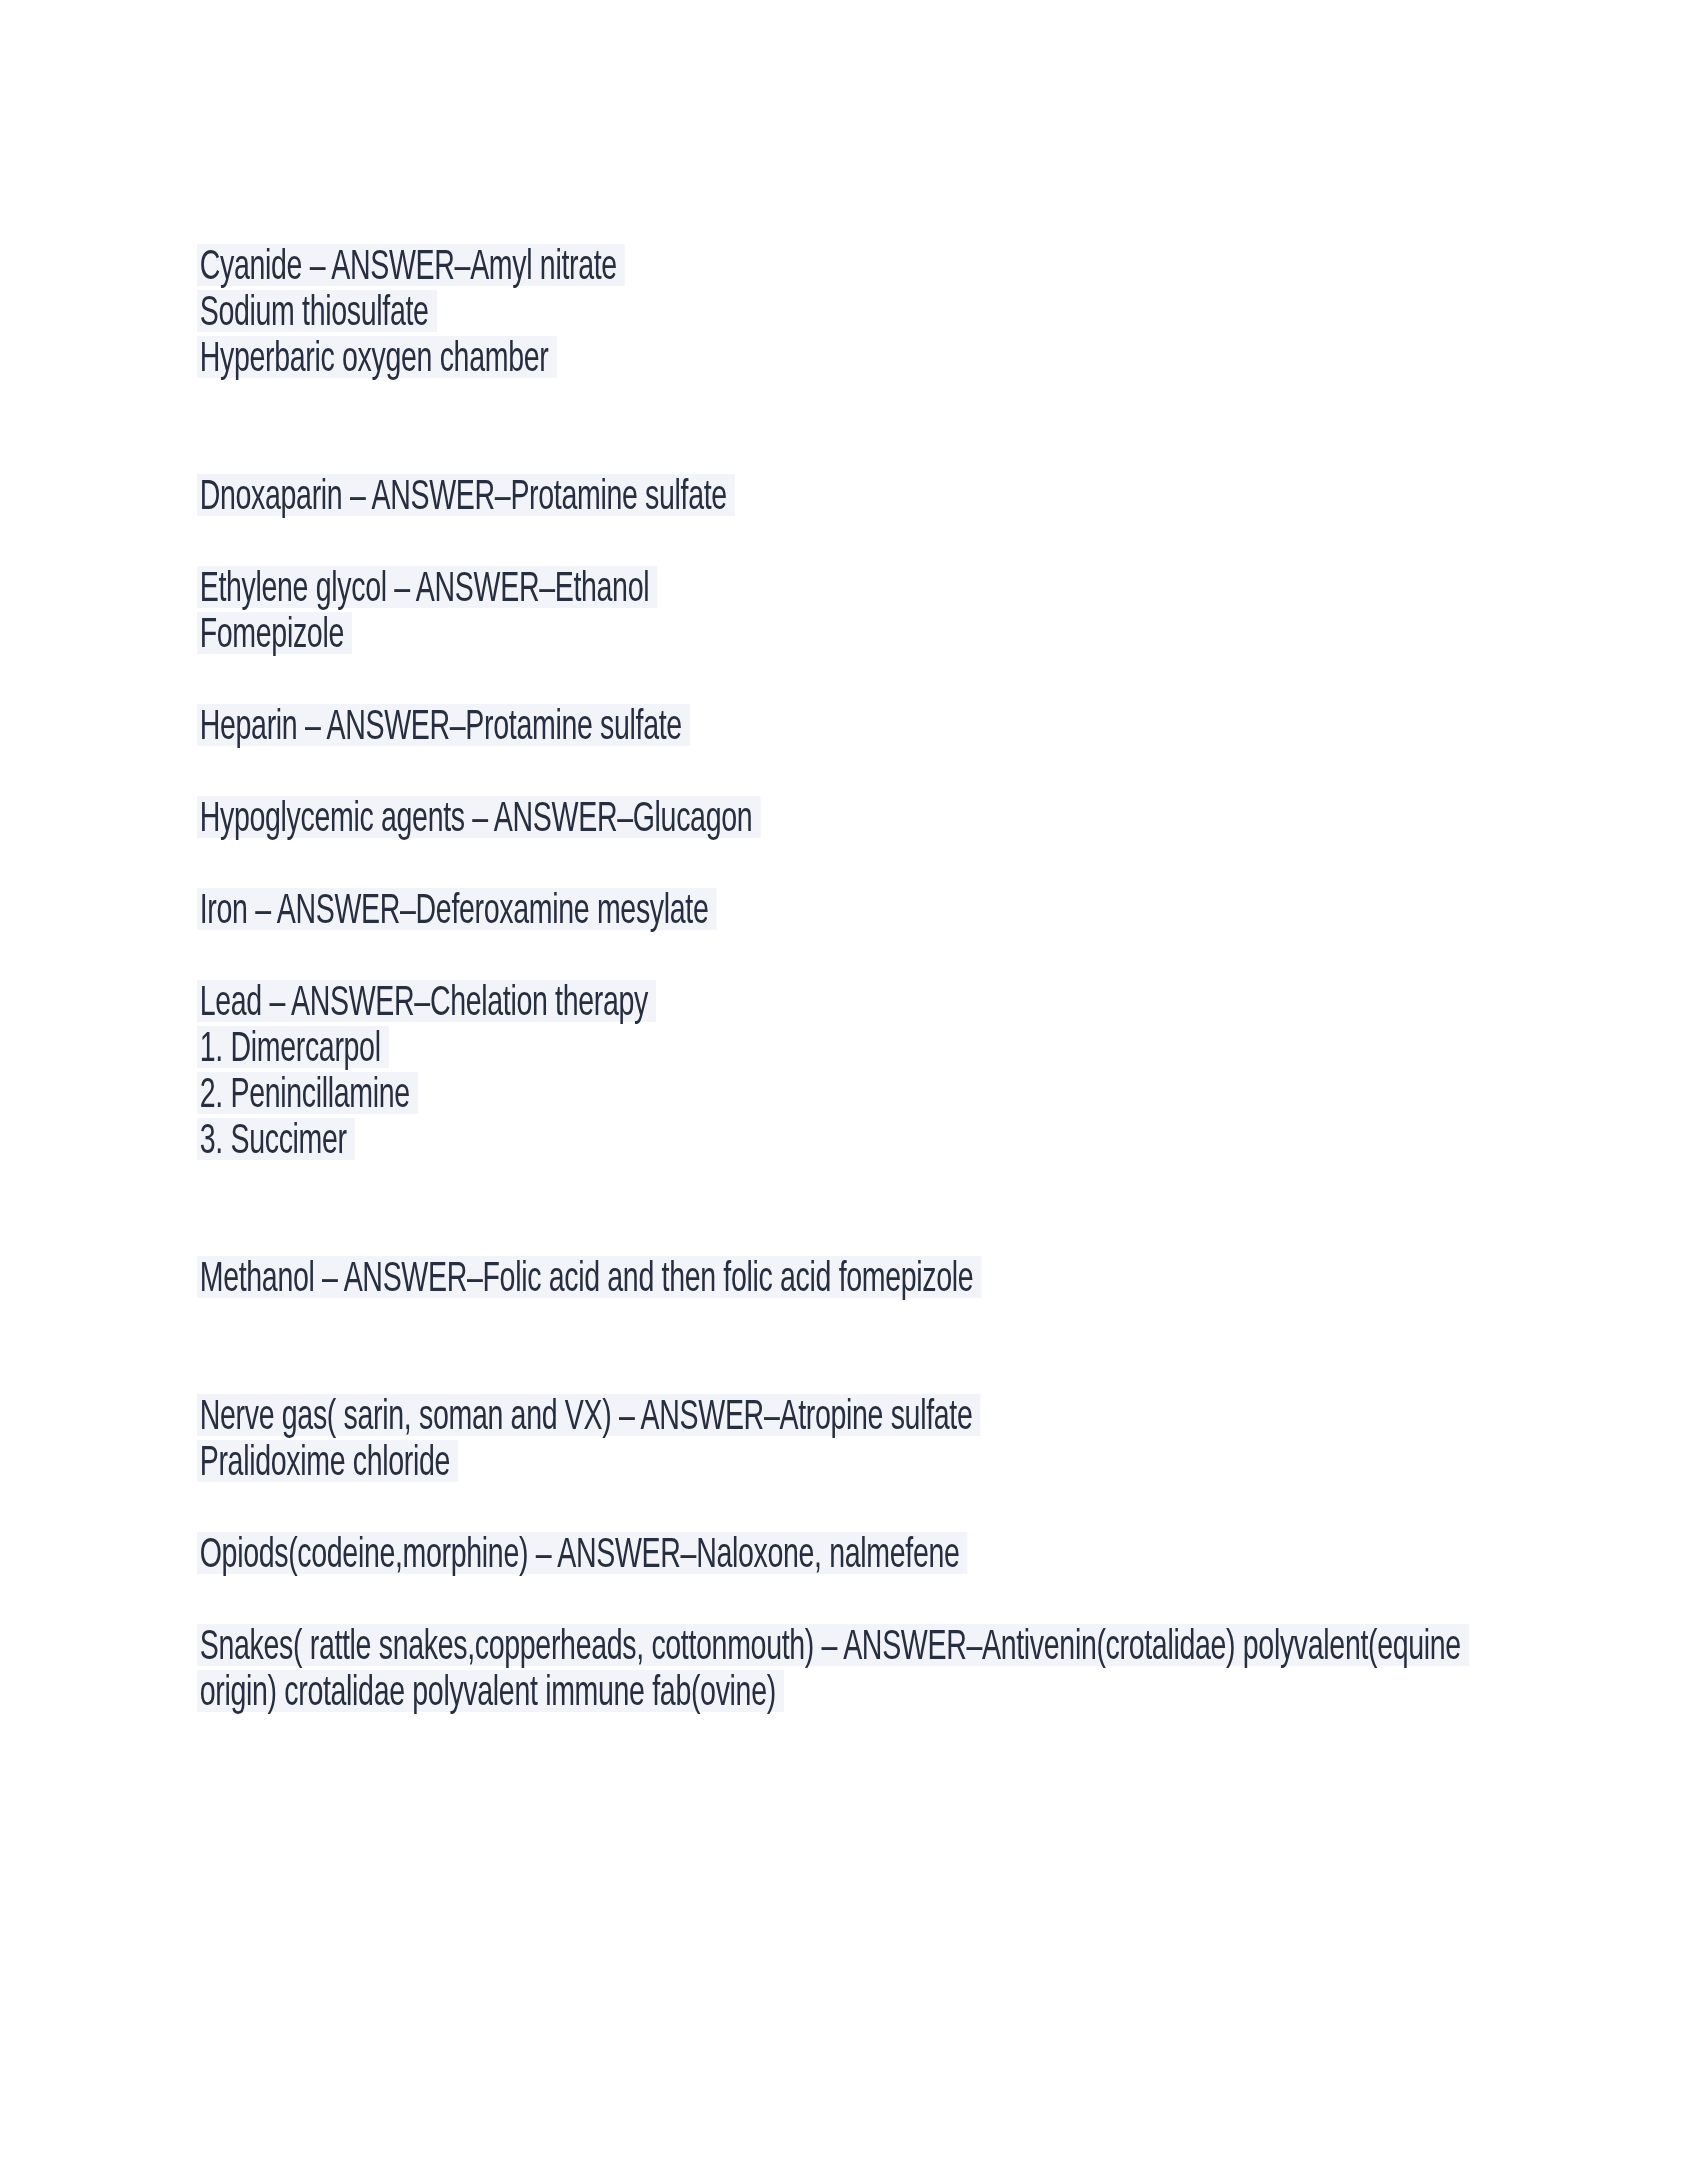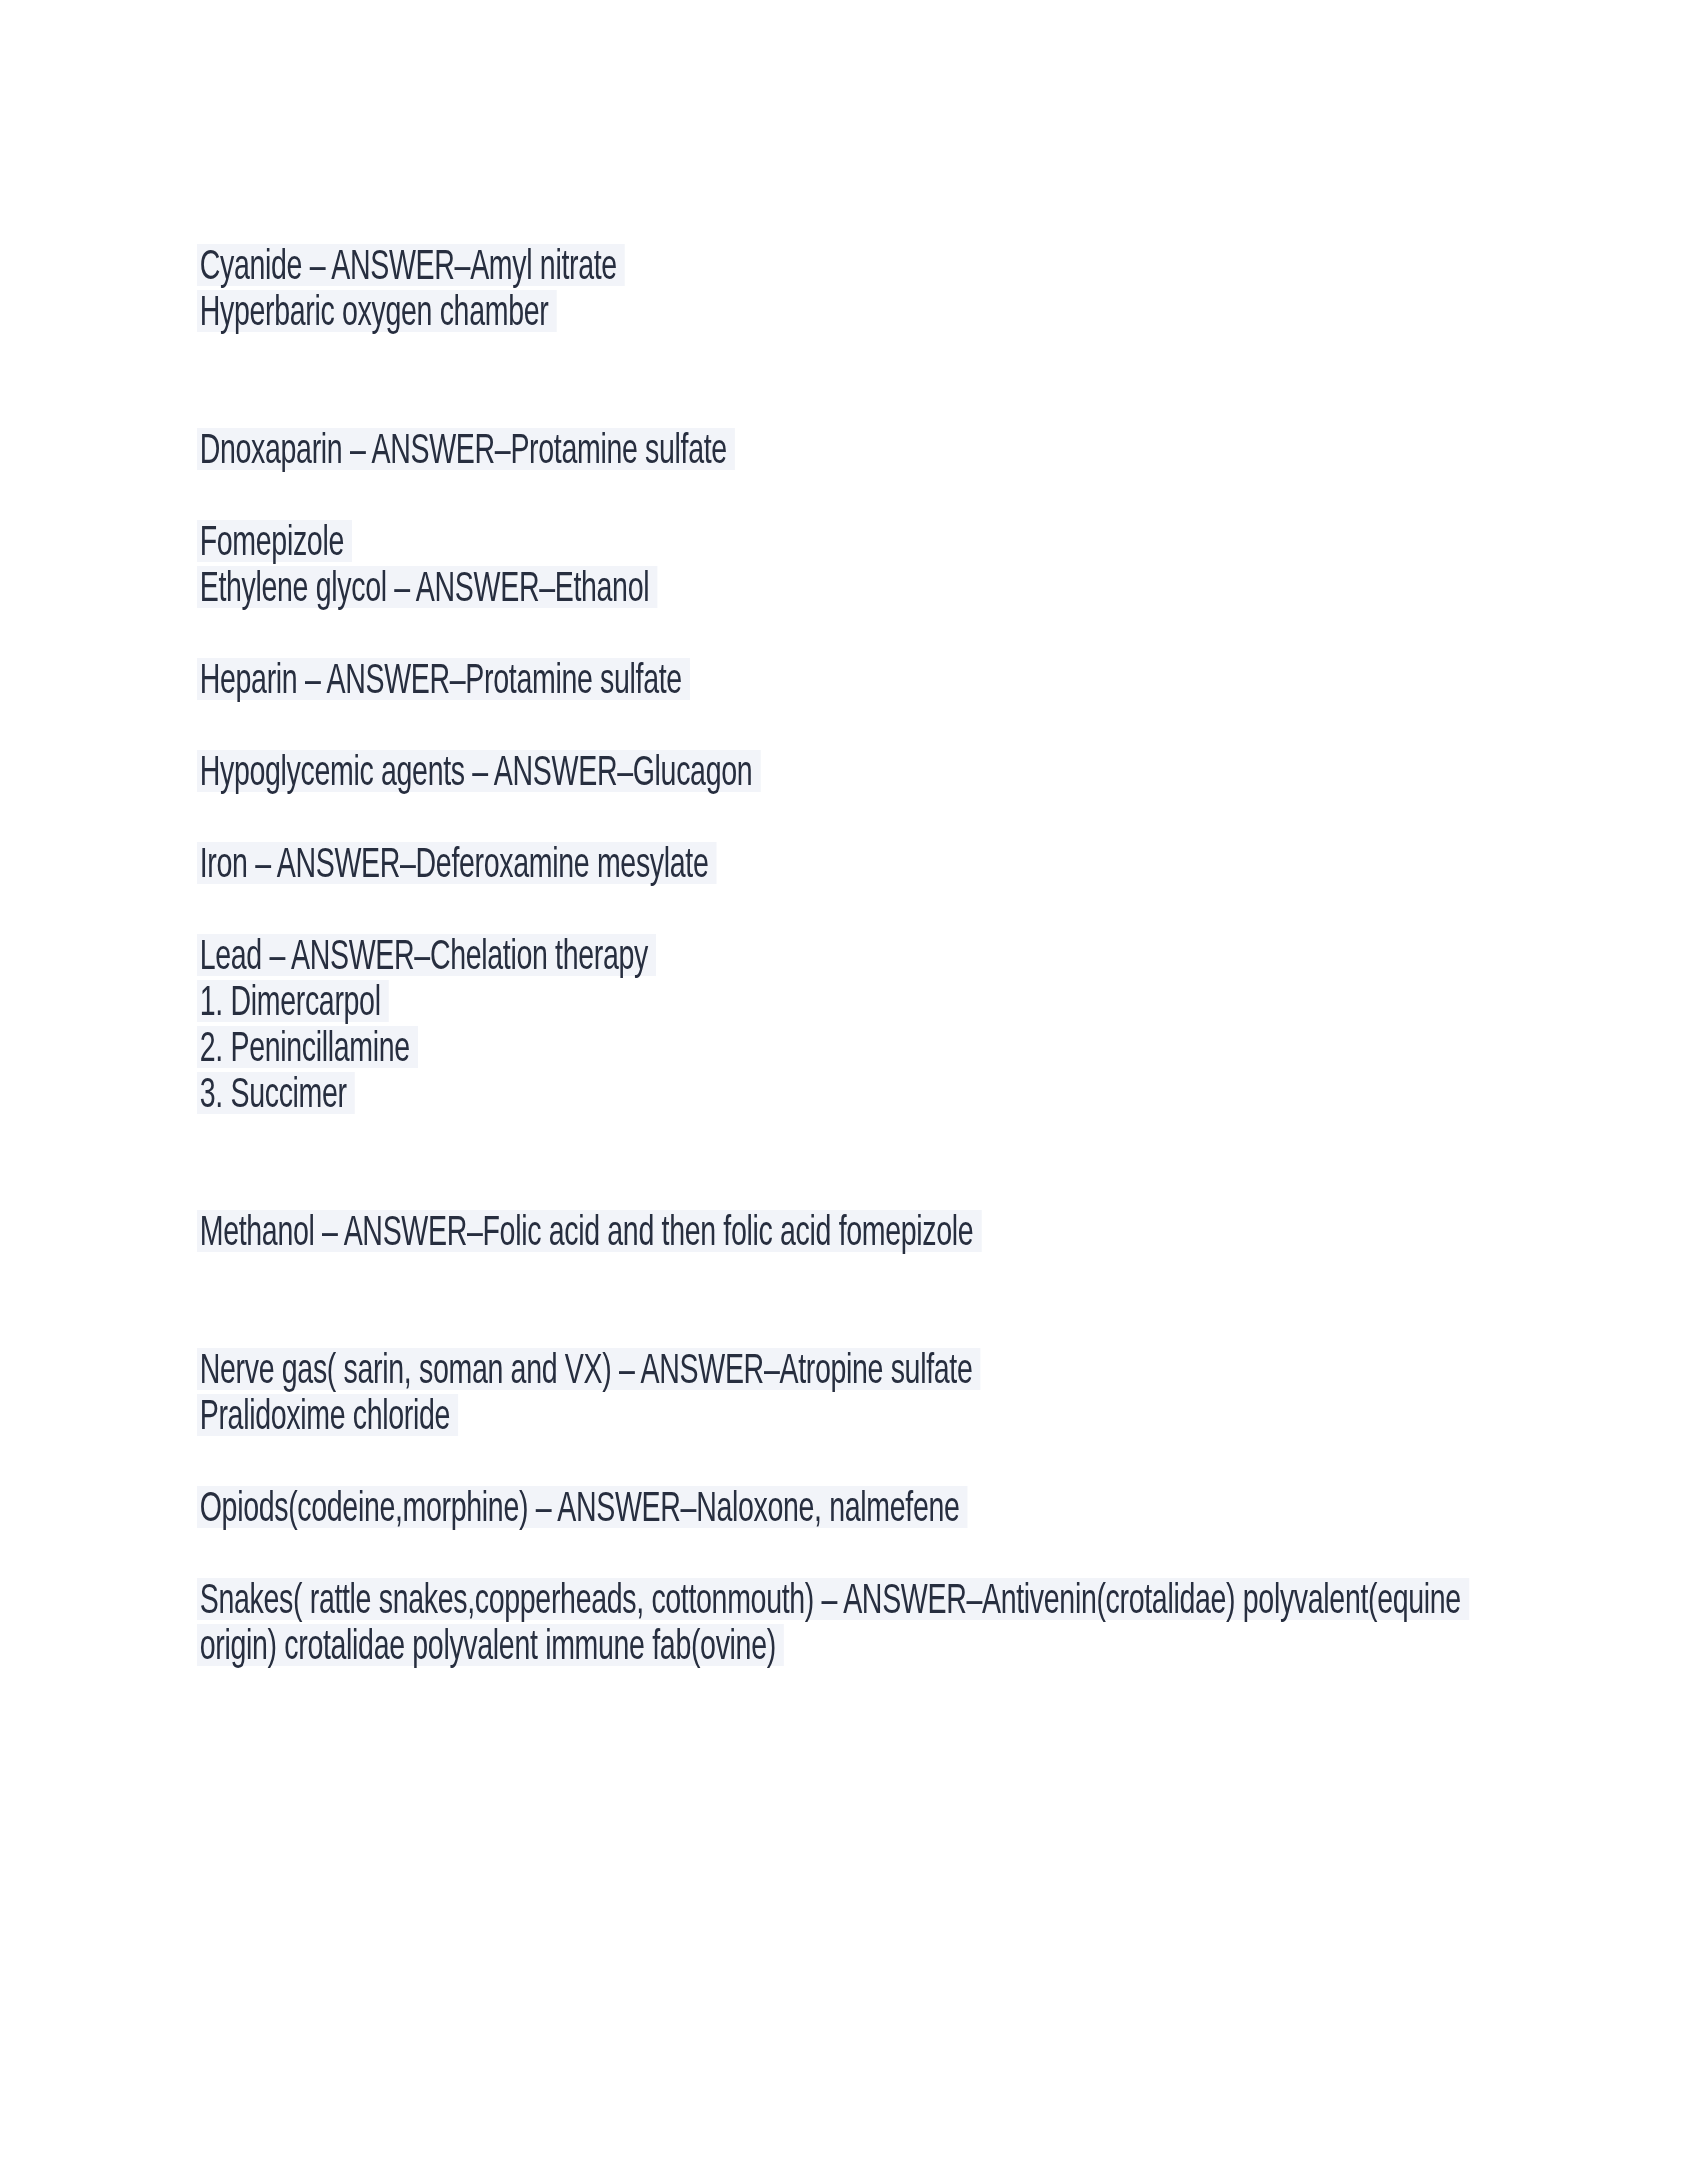--- a/index.html
+++ b/index.html
@@ -47,33 +47,36 @@
 </style>
 </head>
 <body style="--ink: #272e3f; --hl: #f2f4f9;">
 
 <div class="page" style="background: rgb(255, 255, 255);">
   <div class="content">
       <div class="line">
         <span class="hl">Cyanide – ANSWER–Amyl nitrate</span>
       </div>
       <div class="line">
+        <span class="hl">Sodium thiosulfate</span>
+      </div>
+      <div class="line">
         <span class="hl">Hyperbaric oxygen chamber</span>
       </div>
       <div class="line"></div>
       <div class="line"></div>
       <div class="line">
         <span class="hl">Dnoxaparin – ANSWER–Protamine sulfate</span>
       </div>
       <div class="line"></div>
       <div class="line">
-        <span class="hl">Fomepizole</span>
+        <span class="hl">Ethylene glycol – ANSWER–Ethanol</span>
       </div>
       <div class="line">
-        <span class="hl">Ethylene glycol – ANSWER–Ethanol</span>
+        <span class="hl">Fomepizole</span>
       </div>
       <div class="line"></div>
       <div class="line">
         <span class="hl">Heparin – ANSWER–Protamine sulfate</span>
       </div>
       <div class="line"></div>
       <div class="line">
         <span class="hl">Hypoglycemic agents – ANSWER–Glucagon</span>
       </div>
       <div class="line"></div>

